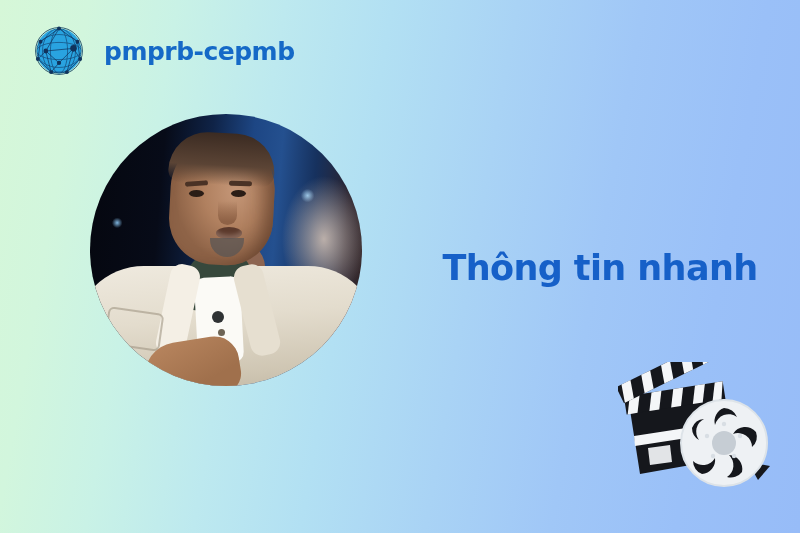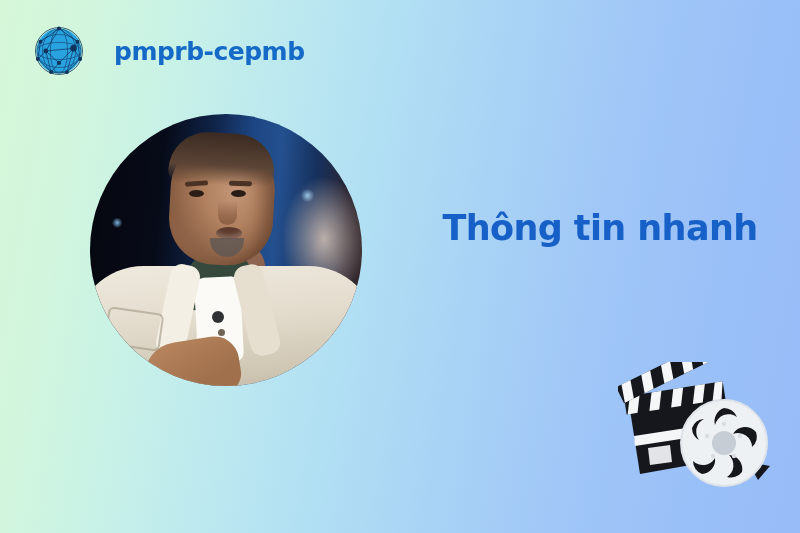--- a/index.html
+++ b/index.html
@@ -28,21 +28,21 @@
         #97bcf8 100%);
   }
 
   
   #logo-block {
     position: absolute;
     left: 26px;
     top: 18px;
     display: flex;
     align-items: center;
-    gap: 22px;
+    gap: 12px;
   }
   #logo-mark {
     width: 66px;
     height: 66px;
     display: block;
   }
   #logo-text {
     font-family: "DejaVu Sans", sans-serif;
     font-weight: 700;
     font-size: 25px;
@@ -229,21 +229,21 @@
     top: 206px;
     width: 360px;
     text-align: center;
     color: #1660c8;
     font-family: "DejaVu Sans", sans-serif;
     font-weight: 700;
     font-size: 35px;
     line-height: 1.28;
     letter-spacing: -0.6px;
   }
-  #headline .hl-line { display: block; white-space: nowrap; }
+  #headline .hl-line { display: block; white-space: nowrap; margin-top: 40px; }
 
   
   #film-icons {
     position: absolute;
     left: 618px;
     top: 362px;
     width: 170px;
     height: 130px;
   }
   #film-icons svg { display: block; width: 100%; height: 100%; }

